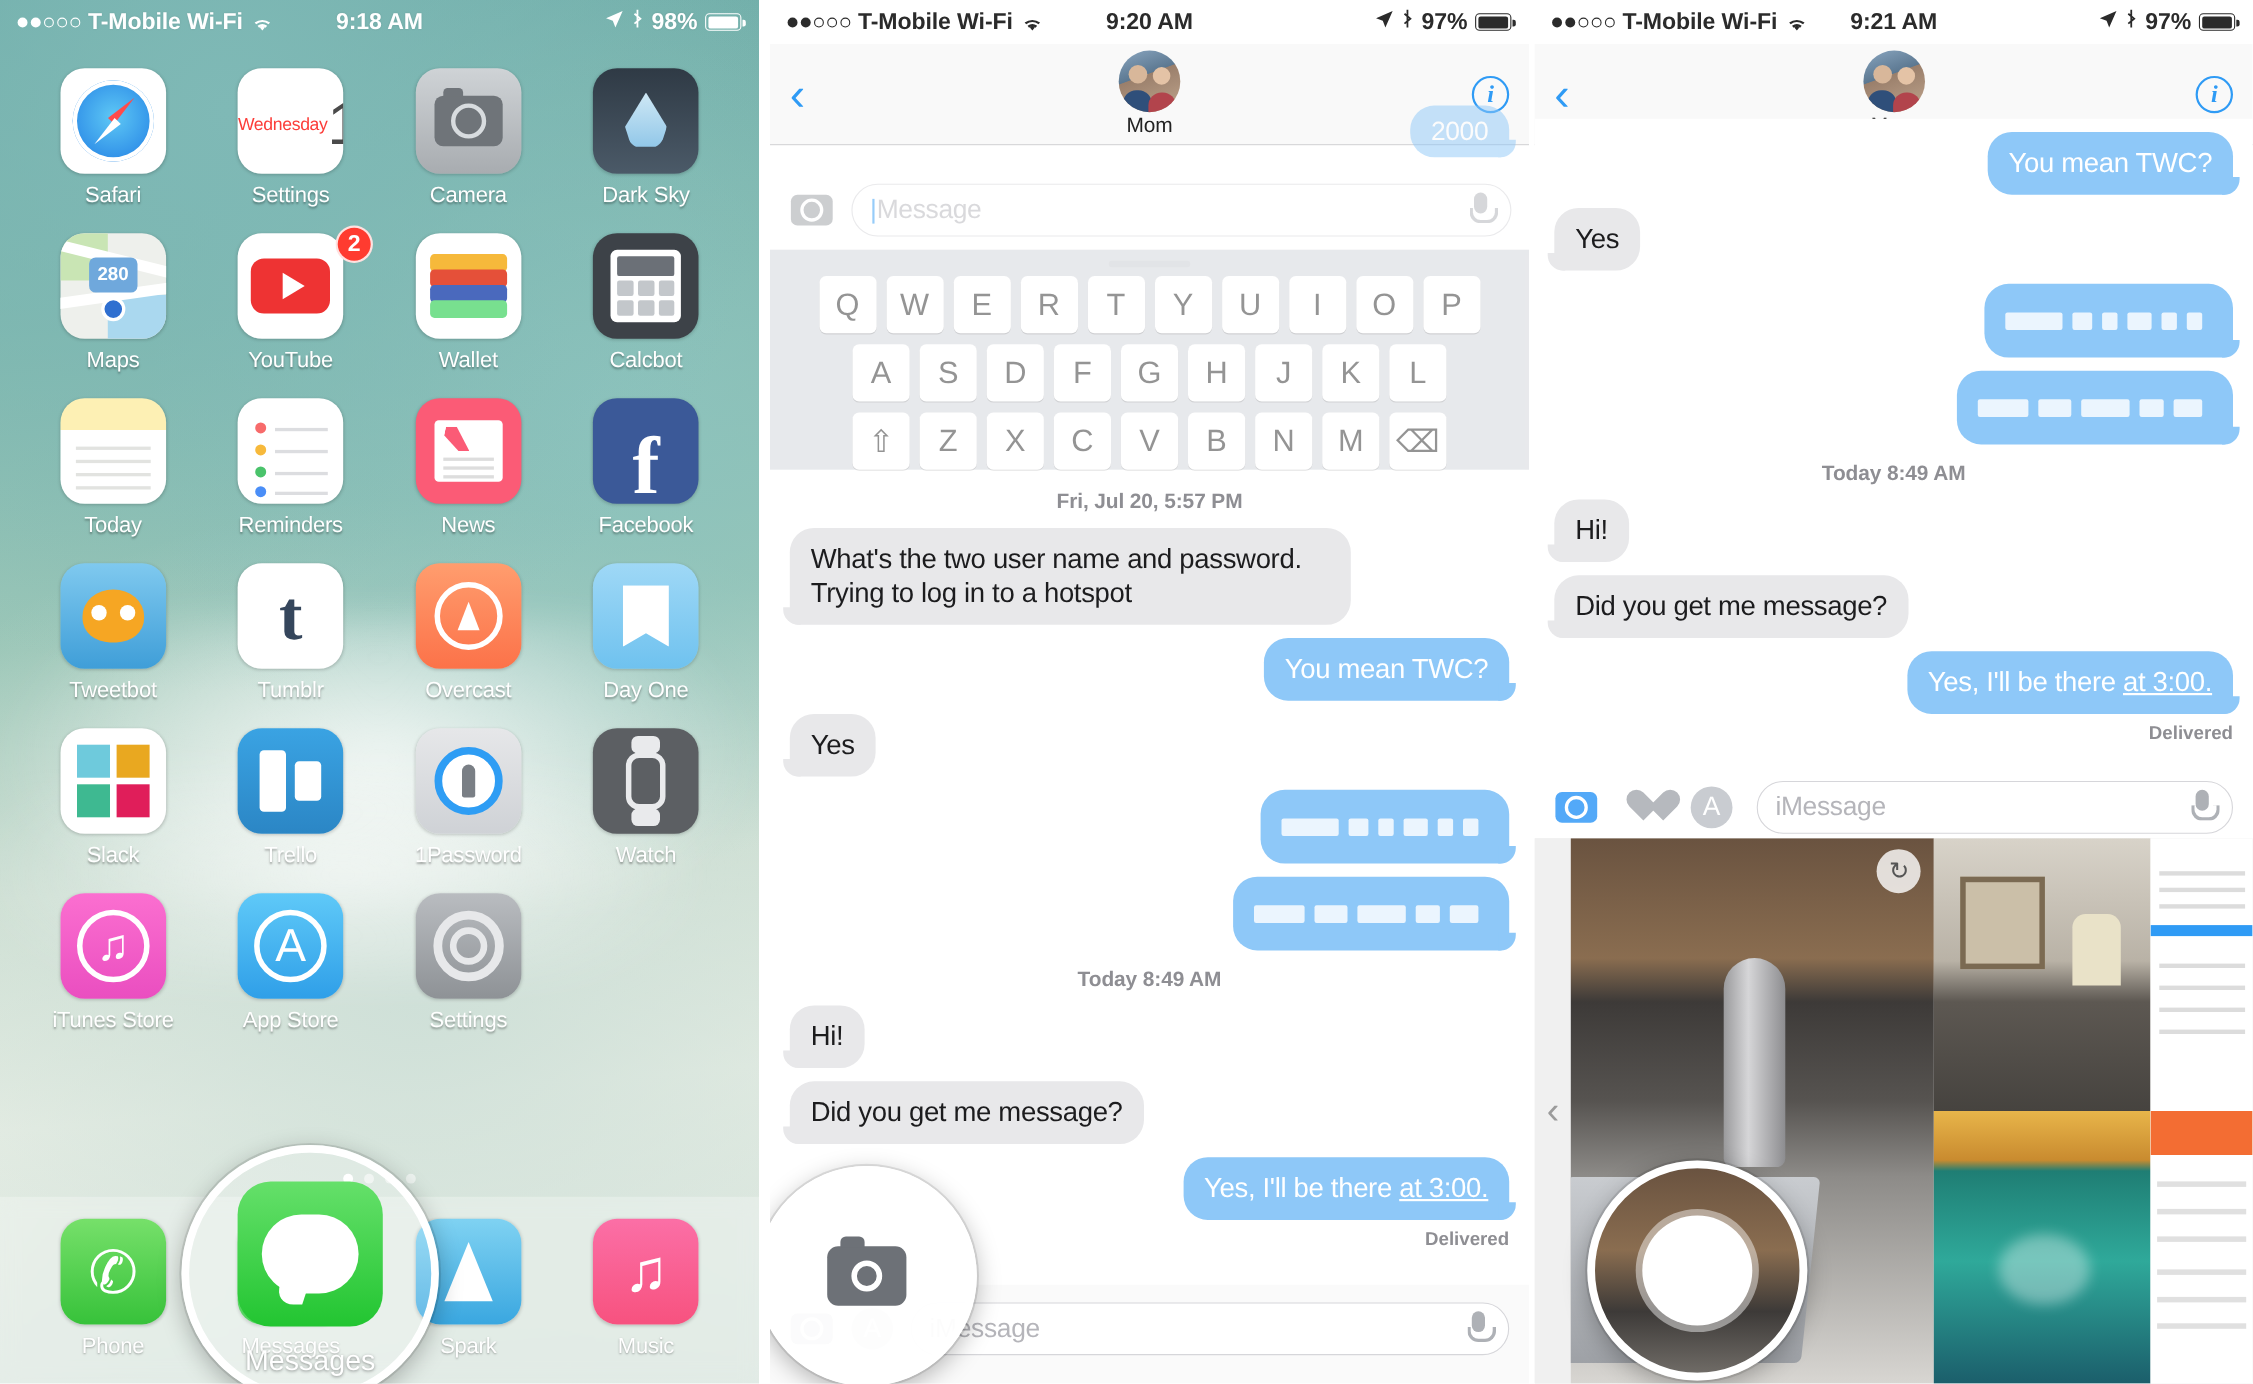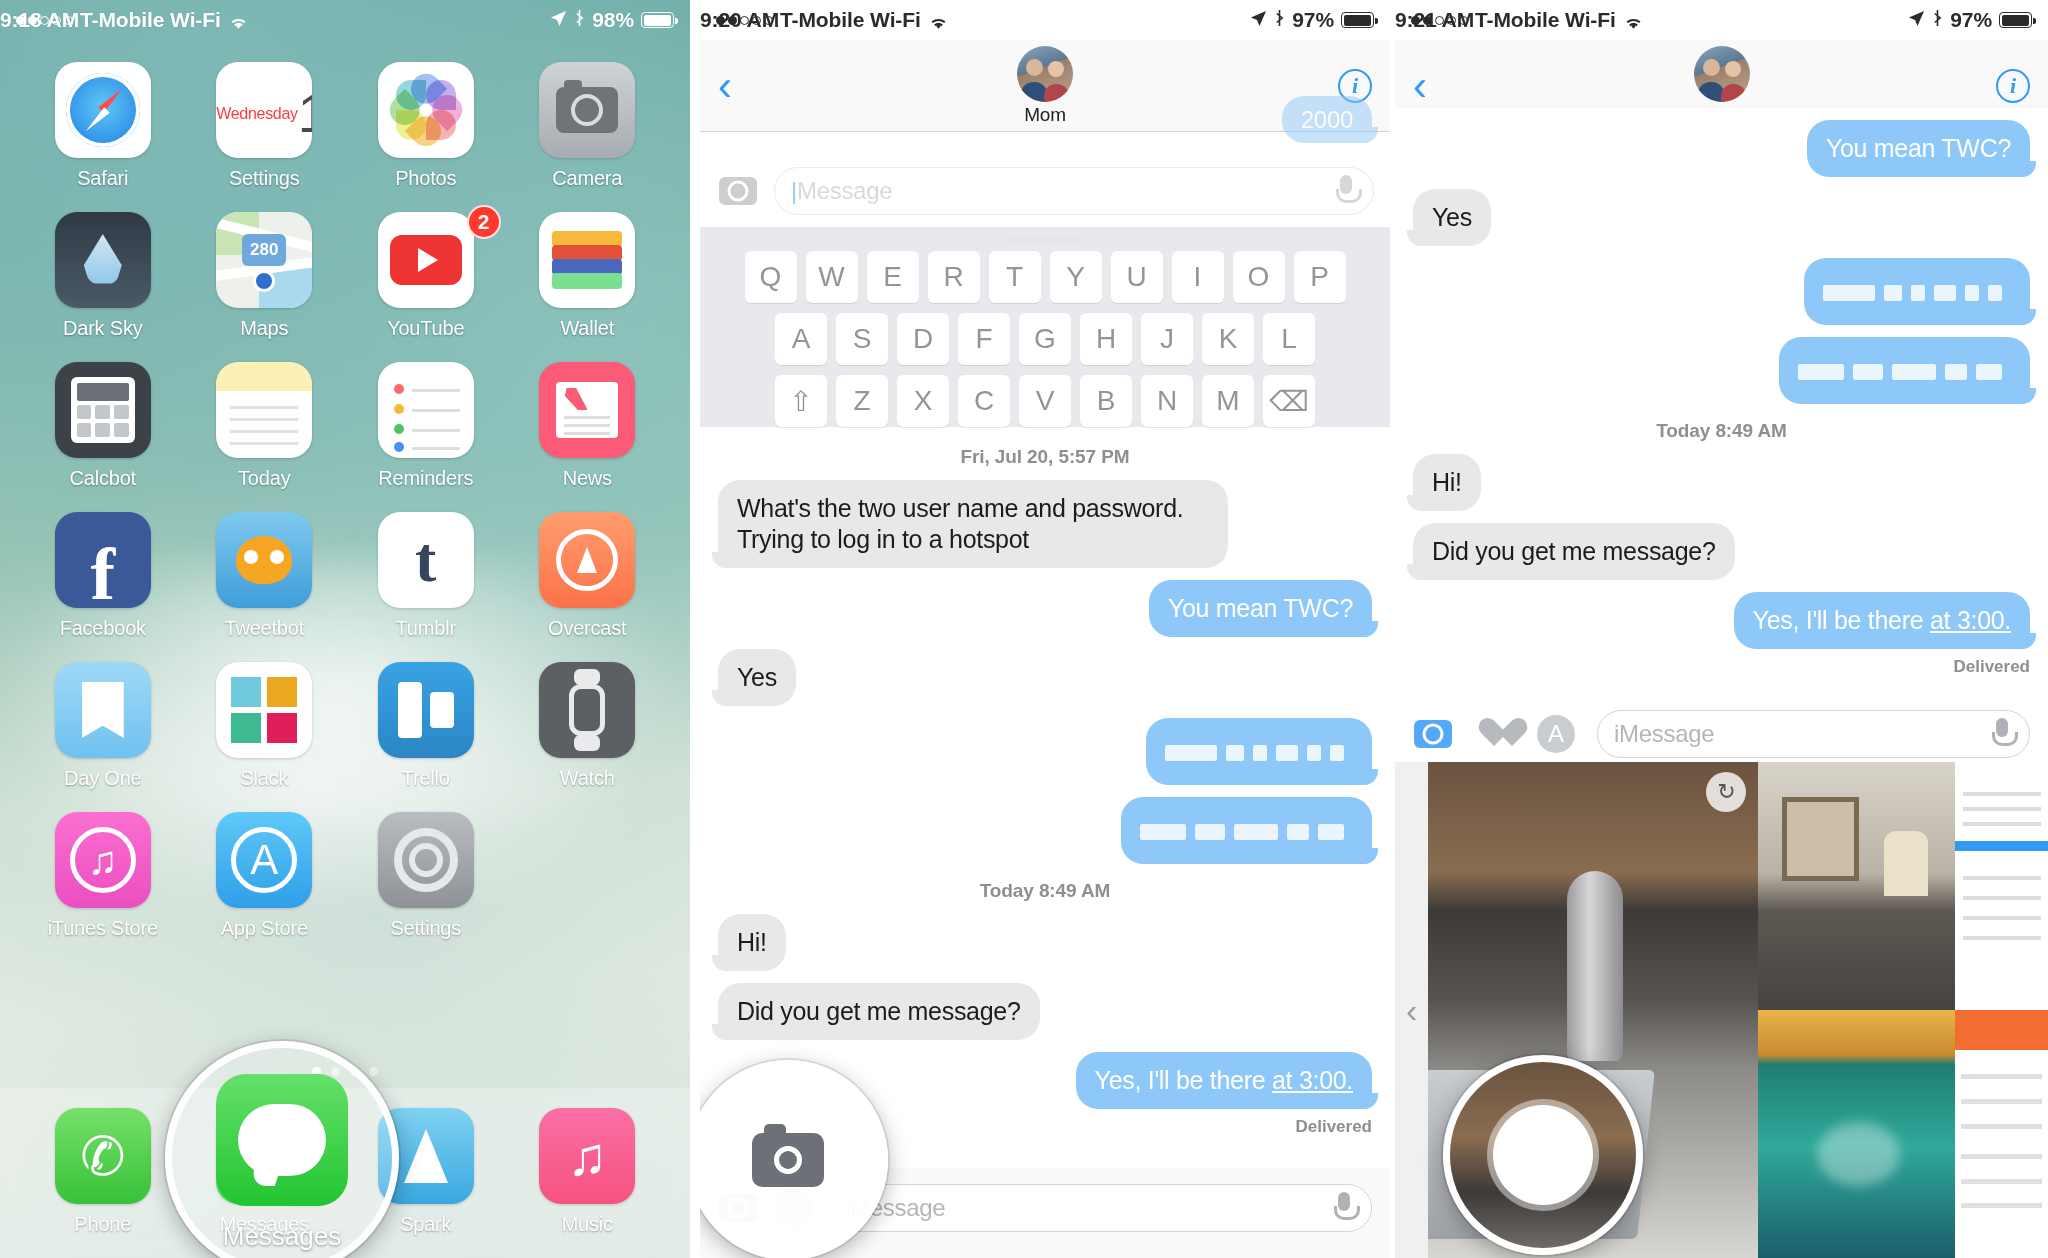--- a/index.html
+++ b/index.html
@@ -18,21 +18,21 @@
   #phone3 { left: 1395px; width: 653px; }
 
   
   .statusbar {
     position: relative; height: 40px; width: 100%;
     display: flex; align-items: center;
     font-size: 21px; font-weight: 600; letter-spacing: -0.1px;
     padding: 0 16px;
   }
   .sb-left { display: flex; align-items: center; gap: 7px; flex: 1; }
-  .sb-center { position: absolute; left: 0; right: 0; text-align: left; font-weight: 600; pointer-events: none; }
+  .sb-center { position: absolute; left: 0; right: 0; text-align: center; font-weight: 600; pointer-events: none; }
   .sb-right { display: flex; align-items: center; gap: 7px; margin-left: auto; z-index: 2;}
   .dots { display: flex; gap: 3px; align-items: center; }
   .dot { width: 9px; height: 9px; border-radius: 50%; }
   .dot.full { background: currentColor; }
   .dot.empty { background: transparent; border: 1.4px solid currentColor; }
   .wifi { width: 21px; height: 16px; position: relative; display:inline-block; }
   .batt { width: 33px; height: 16px; border: 1.6px solid currentColor; border-radius: 4px; position: relative; }
   .batt::after { content:""; position:absolute; right:-5px; top:4.5px; width:3px; height:6px; background: currentColor; border-radius:0 2px 2px 0; }
   .batt i { position:absolute; left:1.5px; top:1.5px; bottom:1.5px; background: currentColor; border-radius:2px; display:block; }
 
@@ -320,35 +320,20 @@
         <div class="applabel">Safari</div>
       </div>
       <div class="appcell">
         <div class="appicon ic-calendar">
           <div class="cal-dow">Wednesday</div>
           <div class="cal-day">10</div>
         </div>
         <div class="applabel">Settings</div>
       </div>
       <div class="appcell">
-        <div class="appicon ic-photos">
-            <div class="flower" id="flower">
-              <div class="petal" style="background: rgb(242, 163, 163); transform: rotate(0deg);"></div>
-              <div class="petal" style="background: rgb(245, 200, 106); transform: rotate(45deg);"></div>
-              <div class="petal" style="background: rgb(242, 234, 122); transform: rotate(90deg);"></div>
-              <div class="petal" style="background: rgb(159, 217, 138); transform: rotate(135deg);"></div>
-              <div class="petal" style="background: rgb(127, 208, 216); transform: rotate(180deg);"></div>
-              <div class="petal" style="background: rgb(143, 180, 239); transform: rotate(225deg);"></div>
-              <div class="petal" style="background: rgb(183, 156, 232); transform: rotate(270deg);"></div>
-              <div class="petal" style="background: rgb(239, 159, 208); transform: rotate(315deg);"></div>
-            </div>
-          </div>
-        <div class="applabel">Photos</div>
-      </div>
-      <div class="appcell">
         <div class="appicon ic-camera">
             <div class="cam-body"></div>
           </div>
         <div class="applabel">Camera</div>
       </div>
 
       <div class="appcell">
         <div class="appicon ic-darksky">
             <div class="drop"></div>
           </div>
@@ -472,20 +457,26 @@
           </div>
         </div>
         <div class="applabel">Slack</div>
       </div>
       <div class="appcell">
         <div class="appicon ic-trello">
           <div class="trl" style="height:56px"></div>
             <div class="trl" style="height:36px"></div>
         </div>
         <div class="applabel">Trello</div>
+      </div>
+      <div class="appcell">
+        <div class="appicon ic-1pass">
+            <div class="opw"></div>
+          </div>
+        <div class="applabel">1Password</div>
       </div>
 
       <div class="appcell">
         <div class="appicon ic-watch">
             <div class="wch"></div>
           </div>
         <div class="applabel">Watch</div>
       </div>
       <div class="appcell">
         <div class="appicon ic-itunes">

